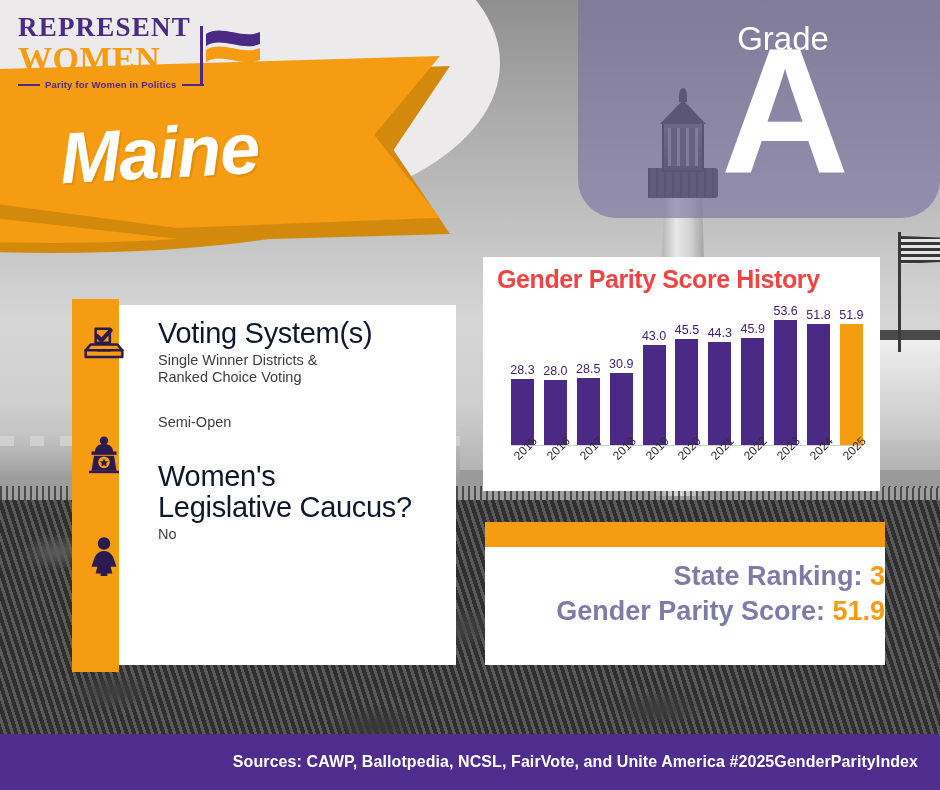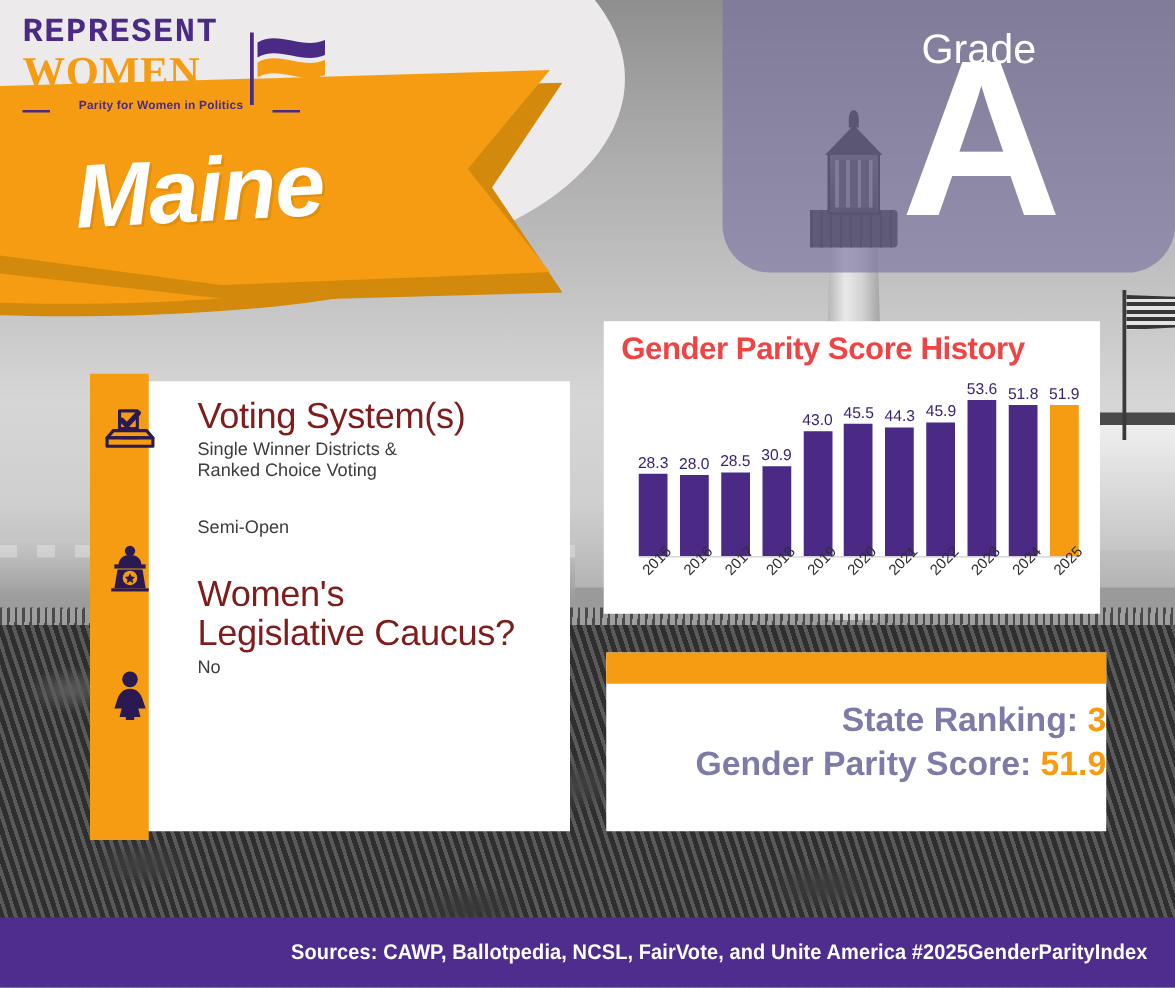--- a/index.html
+++ b/index.html
@@ -132,28 +132,28 @@
     color:#ffffff; letter-spacing:-1px;
     text-shadow: 2px 2px 0 rgba(190,120,10,.35);
     transform: rotate(-3deg);
     white-space:nowrap;
   }
 
   
   .logo{ position:absolute; left:18px; top:14px; width:220px; }
   .logo-row1{
     font-size:27px; font-weight:700; letter-spacing:1.2px;
-    color:#4a2a85; font-family:Liberation Mono, monospace; line-height:1;
+    color:#4a2a85; font-family:Liberation Serif, serif; line-height:1;
   }
   .logo-row2{
     font-size:34px; font-weight:700; letter-spacing:.5px;
     color:#f59c12; font-family:"Liberation Serif", serif; line-height:1; margin-top:1px;
   }
   .logo-tag{
-    display:flex; align-items:flex-end; gap:23px; margin-top:3px;
+    display:flex; align-items:center; gap:5px; margin-top:3px;
   }
   .logo-tag .rule{ flex:0 0 22px; height:2px; background:#4a2a85; }
   .logo-tag .txt{ font-size:9.5px; font-weight:700; color:#4a2a85; white-space:nowrap; letter-spacing:.2px;}
   .logo-flag{ position:absolute; left:182px; top:12px; width:62px; height:58px;}
   .logo-flag .pole{ position:absolute; left:0; top:0; width:3px; height:58px; background:#4a2a85;}
 
   
   .grade-badge{
     position:absolute; left:578px; top:-34px; width:362px; height:252px;
     background: rgba(120,112,160,.62);
@@ -179,21 +179,21 @@
   }
   .info-bar{
     position:absolute; left:72px; top:299px; width:47px; height:373px;
     background:#f59c12;
   }
   .info-rows{
     position:absolute; left:158px; top:318px; width:290px;
   }
   .info-row{ margin-bottom:14px; }
   .info-title{
-    font-size:29px; color:#7f1d1d; font-weight:400; line-height:1.06;
+    font-size:29px; color:#0f172a; font-weight:400; line-height:1.06;
     font-family:"Liberation Sans", sans-serif; letter-spacing:-.3px;
   }
   .info-sub{
     font-size:14.5px; color:#3d3d3d; line-height:1.18; margin-top:3px;
     font-family:"Liberation Sans", sans-serif;
   }
   .icon-slot{ position:absolute; left:84px; width:40px; height:40px; }
   .icon-slot svg{ width:100%; height:100%; display:block; }
 
   

